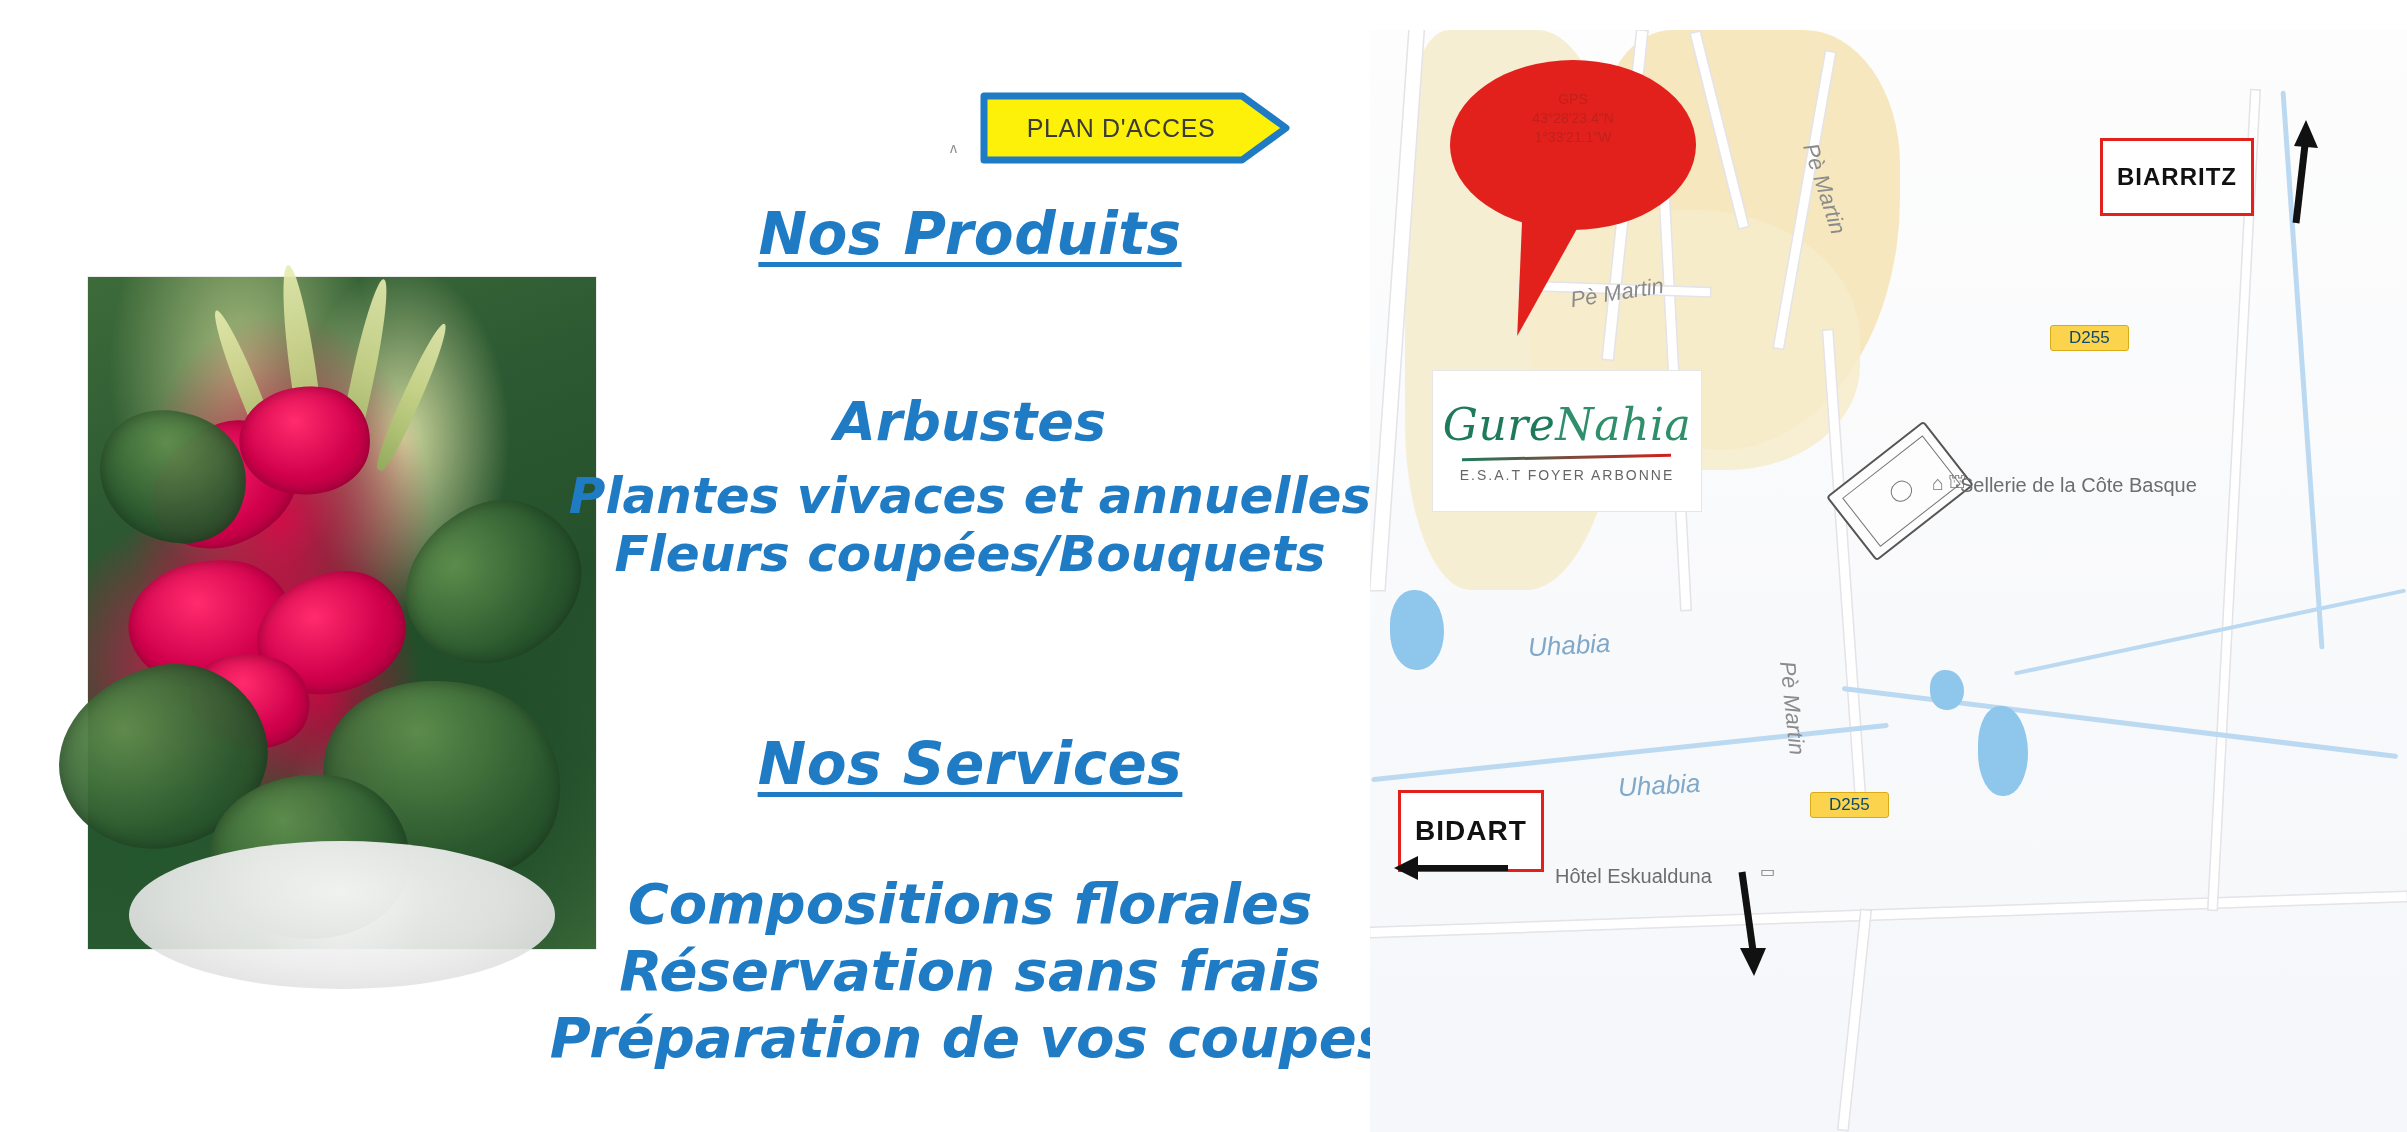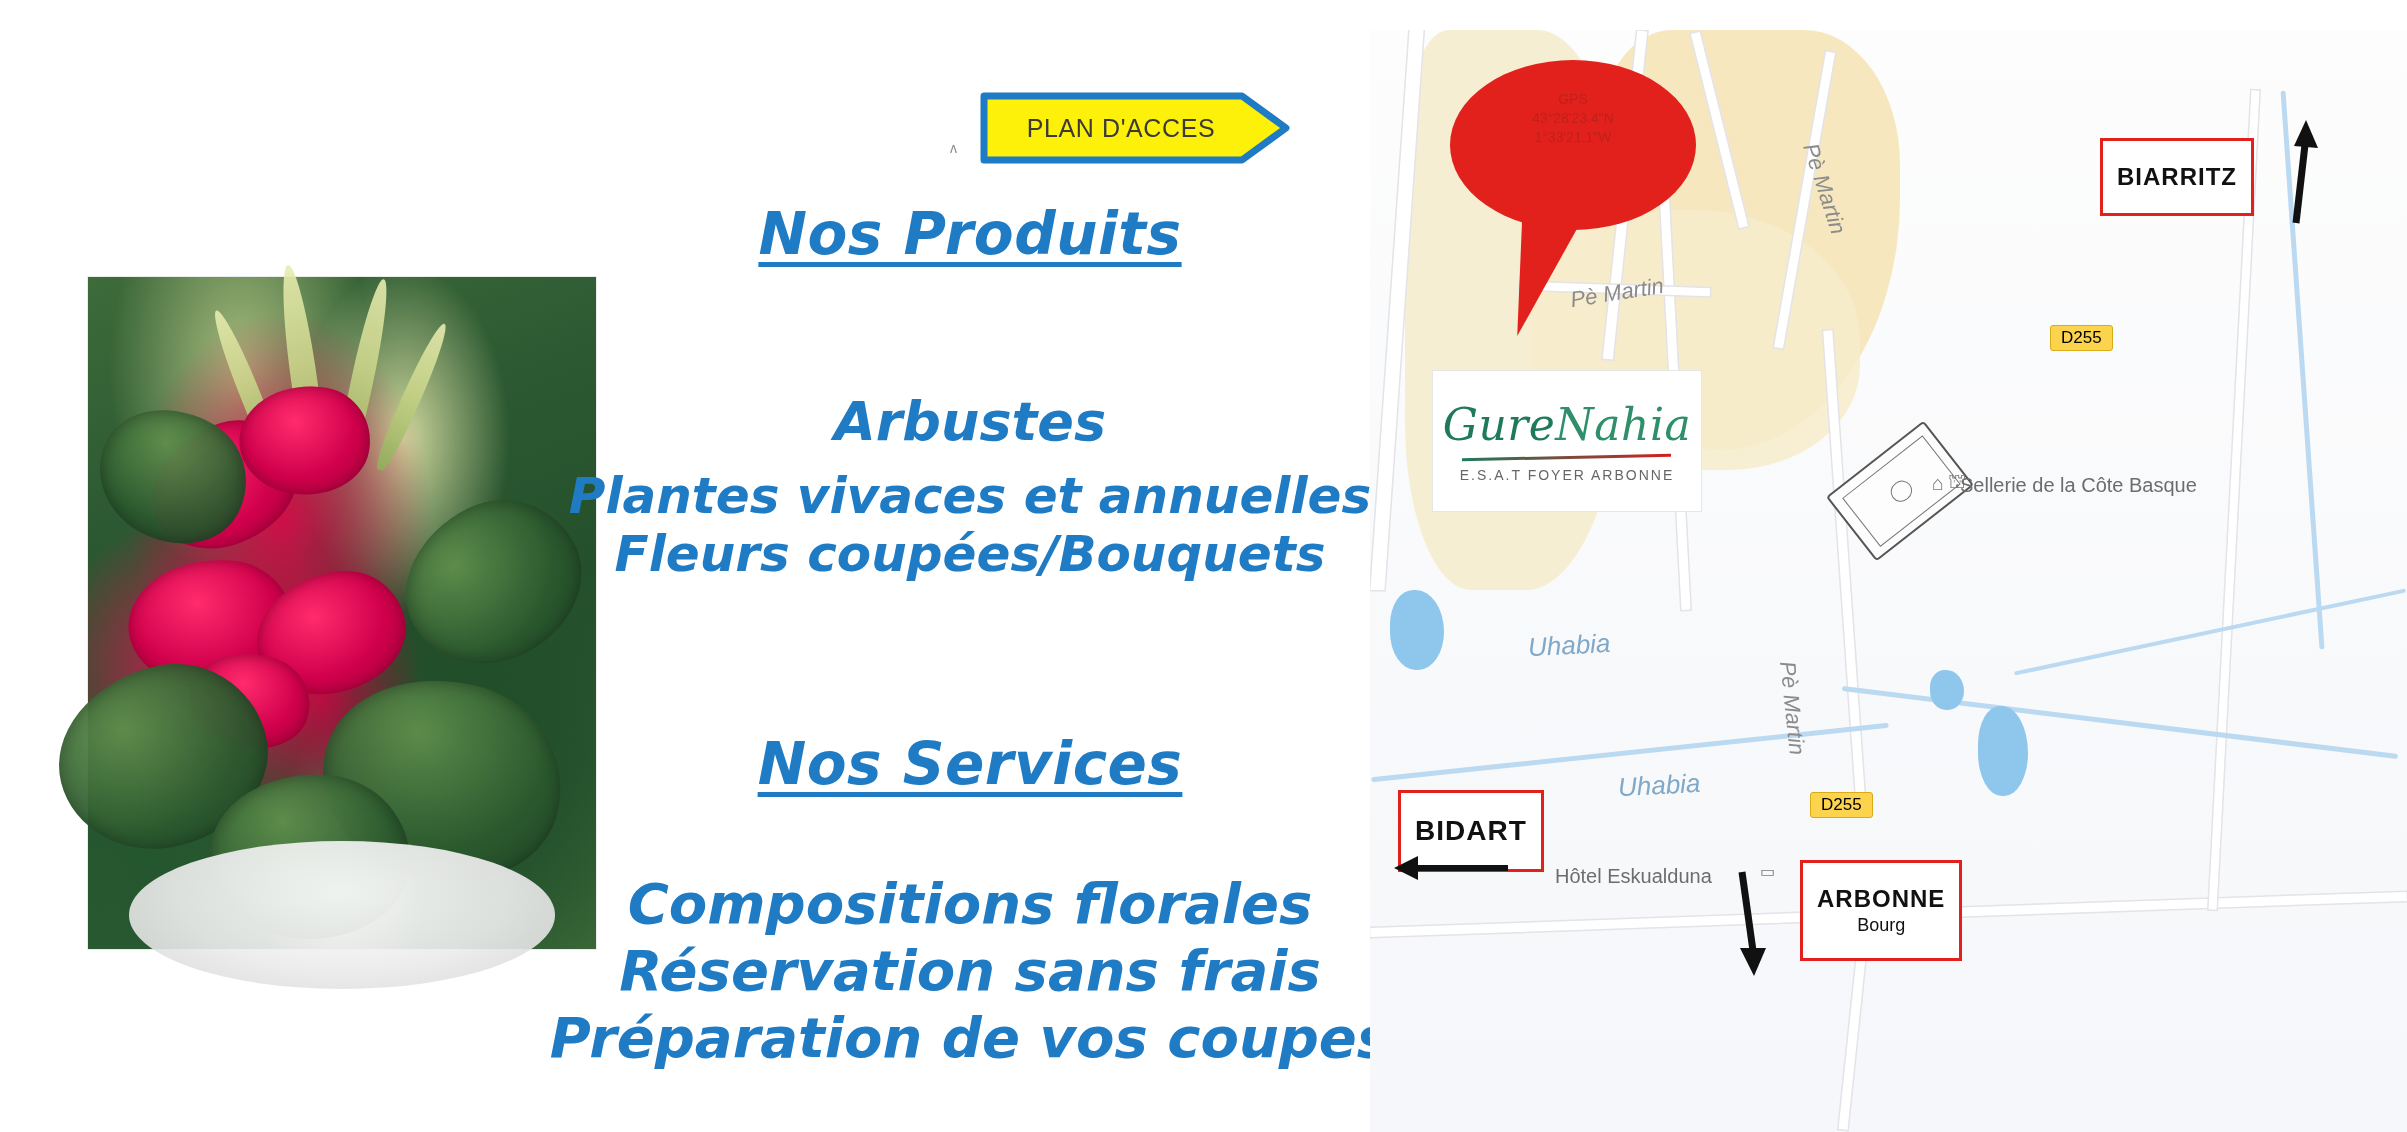--- a/index.html
+++ b/index.html
@@ -227,23 +227,23 @@
     font-family: "Liberation Sans", sans-serif;
     color: #6d6d6d;
     font-size: 20px;
     white-space: nowrap;
   }
   .shield {
     position: absolute;
     background: #fbd34d;
     border: 1px solid #d9ab17;
     border-radius: 3px;
-    color: #000000;
+    color: #0c4a6e;
     font-size: 17px;
-    padding: 2px 10px;
+    padding: 2px 18px;
     font-family: "Liberation Sans", sans-serif;
   }
   .town-box {
     position: absolute;
     border: 3px solid #e2211c;
     background: #ffffff;
     display: flex;
     flex-direction: column;
     align-items: center;
     justify-content: center;
@@ -465,23 +465,19 @@
     </svg>
 
     <div class="town-box" style="left:28px; top:760px; font-size:28px;">
       <span>BIDART</span>
     </div>
     <svg class="arrow-svg" style="left:20px; top:818px;" width="120" height="40" viewBox="0 0 120 40">
       <line x1="118" y1="20" x2="22" y2="20" stroke="#111" stroke-width="6"></line>
       <polygon points="4,20 28,8 28,32" fill="#111"></polygon>
     </svg>
 
-    <div class="town-box" style="left:430px; top:830px; font-size:24px;">
-      <span>ARBONNE</span>
-      <span class="sub-town">Bourg</span>
-    </div>
     <svg class="arrow-svg" style="left:350px; top:838px;" width="60" height="110" viewBox="0 0 60 110">
       <line x1="22" y1="4" x2="34" y2="90" stroke="#111" stroke-width="7"></line>
       <polygon points="34,108 20,80 46,80" fill="#111"></polygon>
     </svg>
   </div>
 
 </div>
 
 </body></html>

